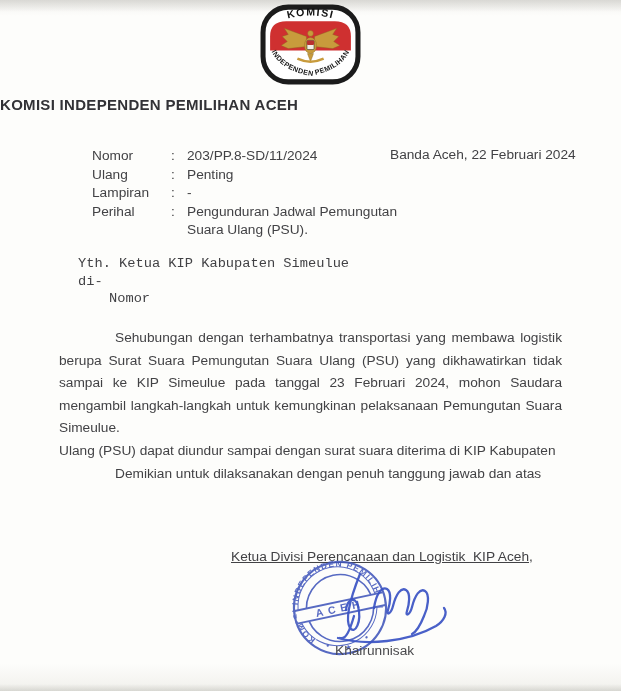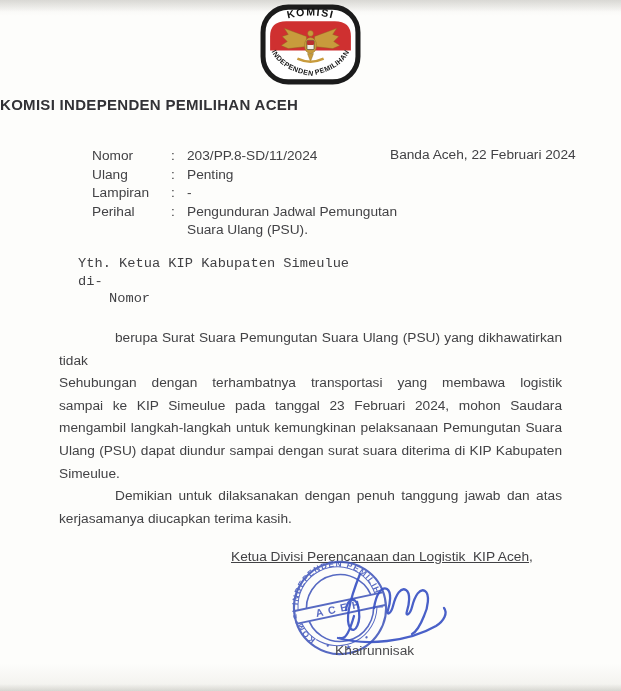--- a/index.html
+++ b/index.html
@@ -99,31 +99,30 @@
 
   <div class="recipient">
     <div class="r1">Yth. Ketua KIP Kabupaten Simeulue</div>
     <div class="r2">di-</div>
     <div class="r3">Nomor</div>
   </div>
 
   <div class="bodytext">
     <div class="para">
 
-    <div class="line">berupa Surat Suara Pemungutan Suara Ulang (PSU) yang dikhawatirkan tidak</div>
-        <div class="line">Sehubungan dengan terhambatnya transportasi yang membawa logistik</div>
+    <div class="line">Sehubungan dengan terhambatnya transportasi yang membawa logistik</div>
+        <div class="line">berupa Surat Suara Pemungutan Suara Ulang (PSU) yang dikhawatirkan tidak</div>
         <div class="line">sampai ke KIP Simeulue pada tanggal 23 Februari 2024, mohon Saudara</div>
         <div class="line">mengambil langkah-langkah untuk kemungkinan pelaksanaan Pemungutan Suara</div>
+        <div class="line">Simeulue.</div>
         <div class="line">Ulang (PSU) dapat diundur sampai dengan surat suara diterima di KIP Kabupaten</div>
-        <div class="line">Simeulue.</div>
       </div>
     <div class="para">
 
     <div class="line">Demikian untuk dilaksanakan dengan penuh tanggung jawab dan atas</div>
-        <div class="line">kerjasamanya diucapkan terima kasih.</div>
       </div>
   </div>
 
   <div class="closing">Ketua Divisi Perencanaan dan Logistik  KIP Aceh,</div>
 
   <svg class="stamp" viewBox="0 0 124 104">
     <g transform="rotate(-12 62 52)" fill="none" stroke="#4156bb">
       <circle cx="62" cy="52" r="46" stroke-width="2.1"></circle>
       <circle cx="62" cy="52" r="33.5" stroke-width="1.6"></circle>
       <path id="ringPath" d="M31.7,77.4 A39.5,39.5 0 1 1 32.2,77.9"></path>

